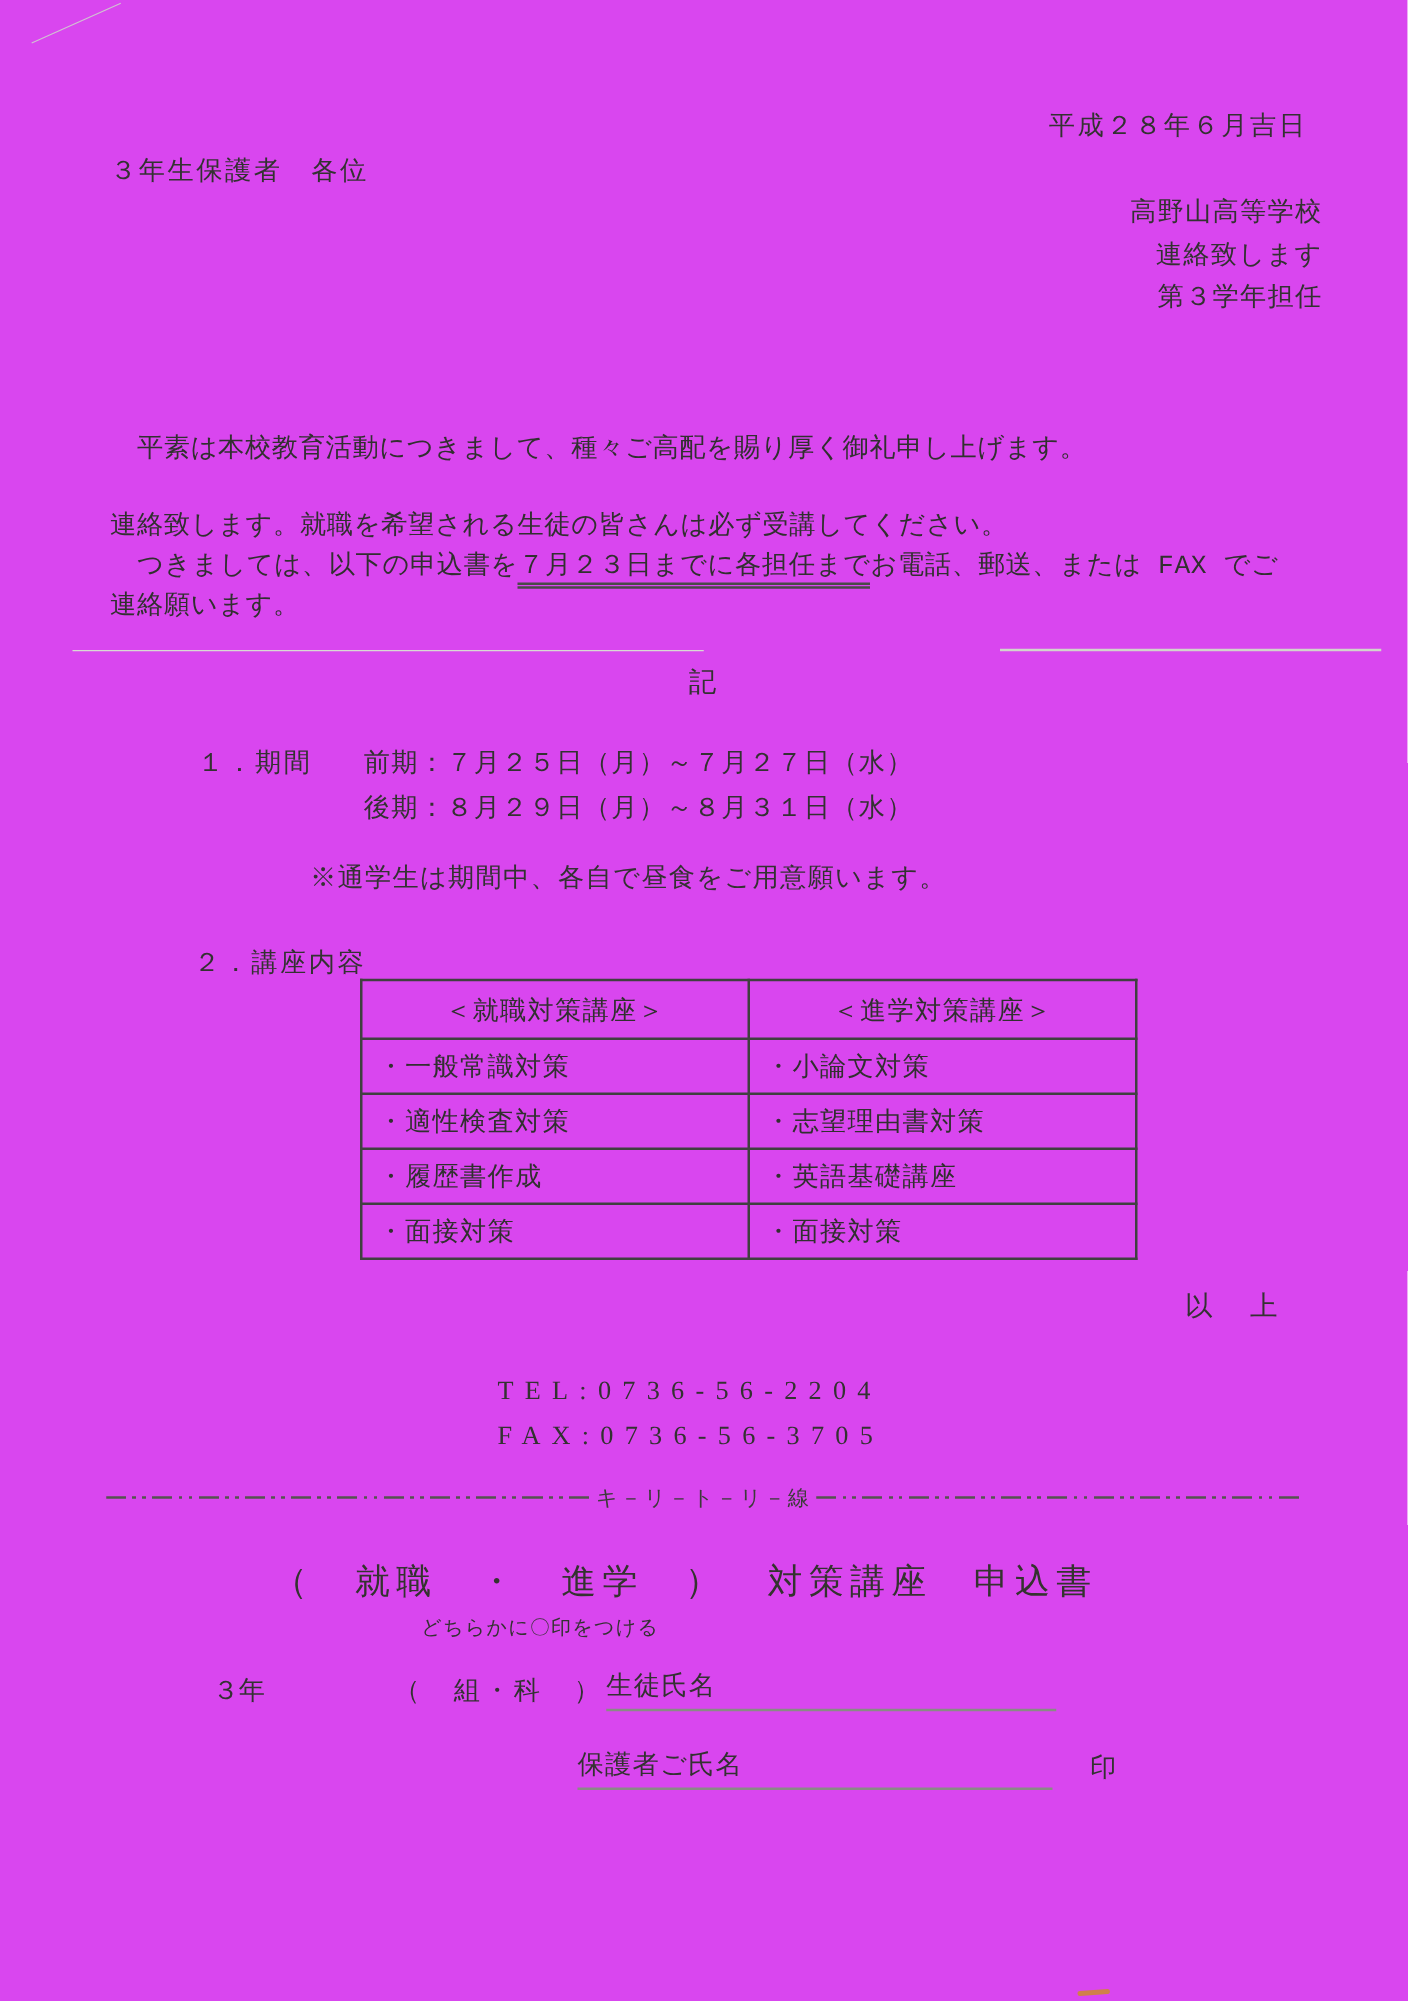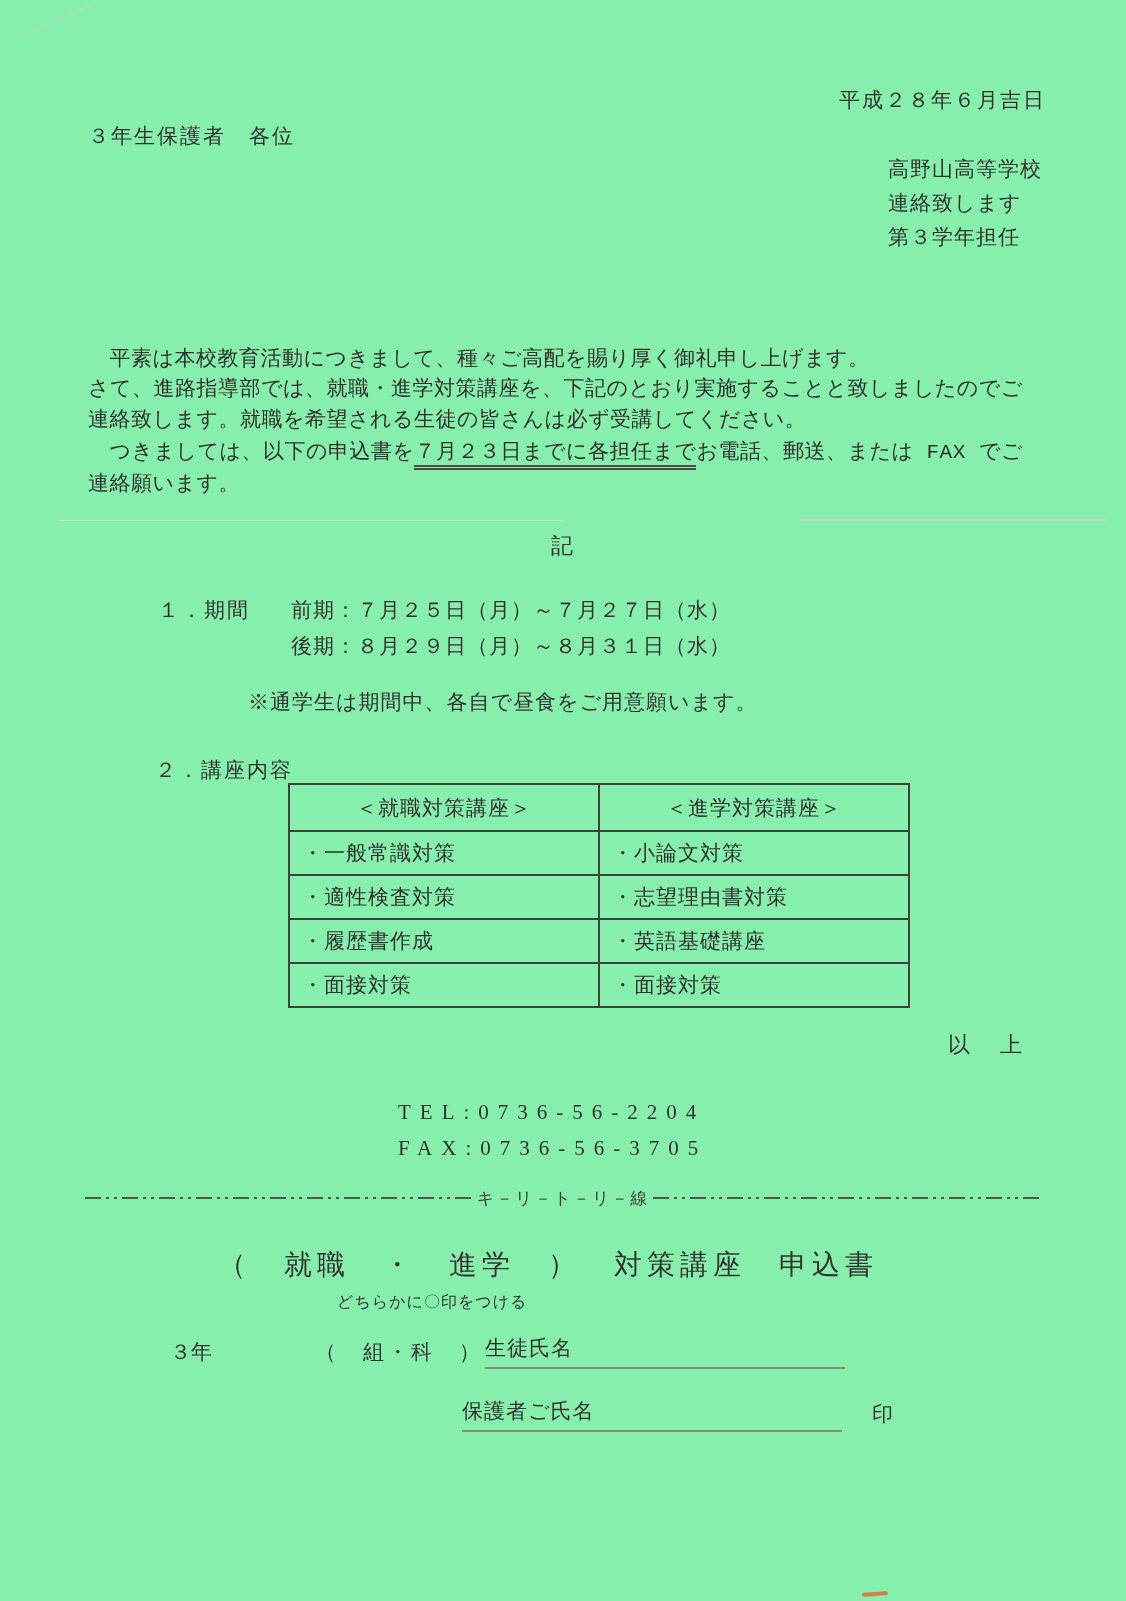--- a/index.html
+++ b/index.html
@@ -4,31 +4,31 @@
 <style>
   html, body {
     margin: 0;
     padding: 0;
     background: #fdfdfb;
   }
   .page {
     position: relative;
     width: 1126px;
     height: 1601px;
-    background: #86efac;
+    background: #d946ef;
     font-family: "Liberation Serif", "DejaVu Serif", serif;
     color: #333231;
     overflow: hidden;
   }
   .abs { position: absolute; white-space: nowrap; }
 
   
   .date-line        { top: 86px;  right: 80px; font-size: 21px; letter-spacing: 2px; }
   .recipient-line   { top: 122px; left: 88px;  font-size: 21px; letter-spacing: 2px; }
-  .sender-block     { top: 152px; right: 84px; font-size: 21px; line-height: 34px; letter-spacing: 1px; }
+  .sender-block     { top: 152px; right: 68px; font-size: 21px; text-align: right; line-height: 34px; letter-spacing: 1px; }
 
   
   .doc-title {
     top: 270px; left: 0; width: 100%;
     text-align: center;
     font-size: 31px;
     letter-spacing: 14px;
     text-indent: 14px;
     color: #3a3938;
   }
@@ -145,21 +145,20 @@
   <div class="abs date-line">平成２８年６月吉日</div>
   <div class="abs recipient-line">３年生保護者　各位</div>
   <div class="abs sender-block">
     <div>高野山高等学校</div>
     <div>連絡致します</div>
     <div>第３学年担任</div>
   </div>
 
 
   <div class="abs body-line bl1">　平素は本校教育活動につきまして、種々ご高配を賜り厚く御礼申し上げます。</div>
-  <div class="abs body-line bl2">さて、進路指導部では、就職・進学対策講座を、下記のとおり実施することと致しましたのでご</div>
   <div class="abs body-line bl3">連絡致します。就職を希望される生徒の皆さんは必ず受講してください。</div>
   <div class="abs body-line bl4">
     <span>　つきましては、以下の申込書を</span><span class="deadline-underline">７月２３日までに各担任まで</span><span>お電話、郵送、または FAX でご</span>
   </div>
   <div class="abs body-line bl5">連絡願います。</div>
 
   <div class="abs ki-marker">記</div>
 
   <div class="abs s1-heading">１．期間</div>
   <div class="abs s1-term1">前期：７月２５日（月）～７月２７日（水）</div>

